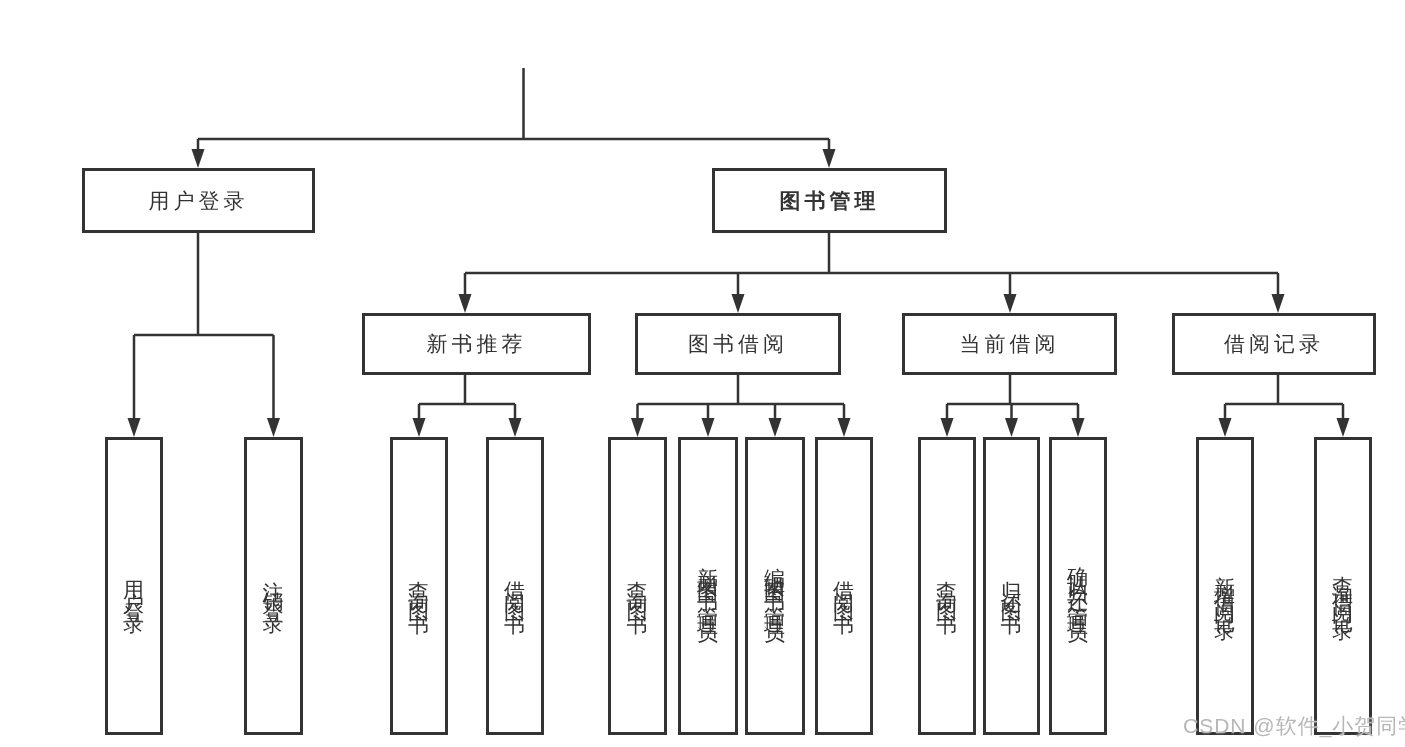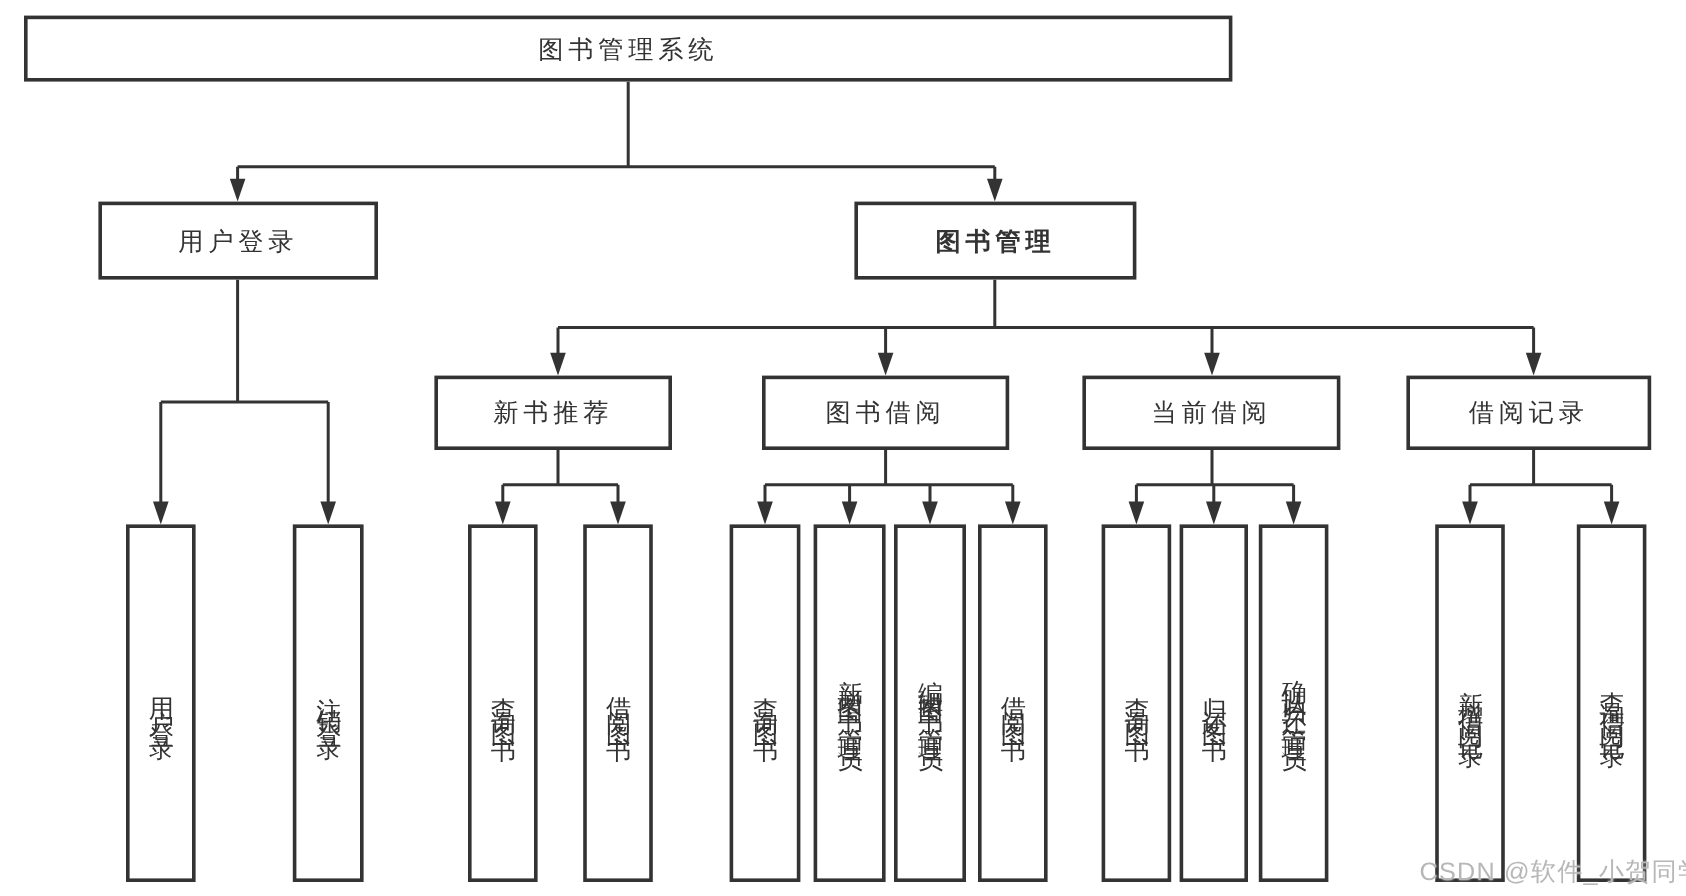--- a/index.html
+++ b/index.html
@@ -66,32 +66,29 @@
       <polygon points="768.5,418 781.5,418 775,437"></polygon>
       <polygon points="837.5,418 850.5,418 844,437"></polygon>
       <polygon points="940.5,418 953.5,418 947,437"></polygon>
       <polygon points="1005,418 1018,418 1011.5,437"></polygon>
       <polygon points="1071.5,418 1084.5,418 1078,437"></polygon>
       <polygon points="1218.5,418 1231.5,418 1225,437"></polygon>
       <polygon points="1336.5,418 1349.5,418 1343,437"></polygon>
     </g>
   </svg>
 
-  <div class="box" style="left:20px;top:13px;width:1007px;height:55px;">
-    <span class="h-label">图书管理系统</span>
-  </div>
 
   <div class="box" style="left:82px;top:168px;width:233px;height:65px;">
     <span class="h-label">用户登录</span>
   </div>
   <div class="box" style="left:712px;top:168px;width:235px;height:65px;font-weight:bold;">
     <span class="h-label">图书管理</span>
   </div>
 
-  <div class="box" style="left:362px;top:313px;width:198px;height:62px;">
+  <div class="box" style="left:362px;top:313px;width:229px;height:62px;">
     <span class="h-label">新书推荐</span>
   </div>
   <div class="box" style="left:902px;top:313px;width:215px;height:62px;">
     <span class="h-label">当前借阅</span>
   </div>
   <div class="box" style="left:635px;top:313px;width:206px;height:62px;">
     <span class="h-label">图书借阅</span>
   </div>
   <div class="box" style="left:1172px;top:313px;width:204px;height:62px;">
     <span class="h-label">借阅记录</span>

